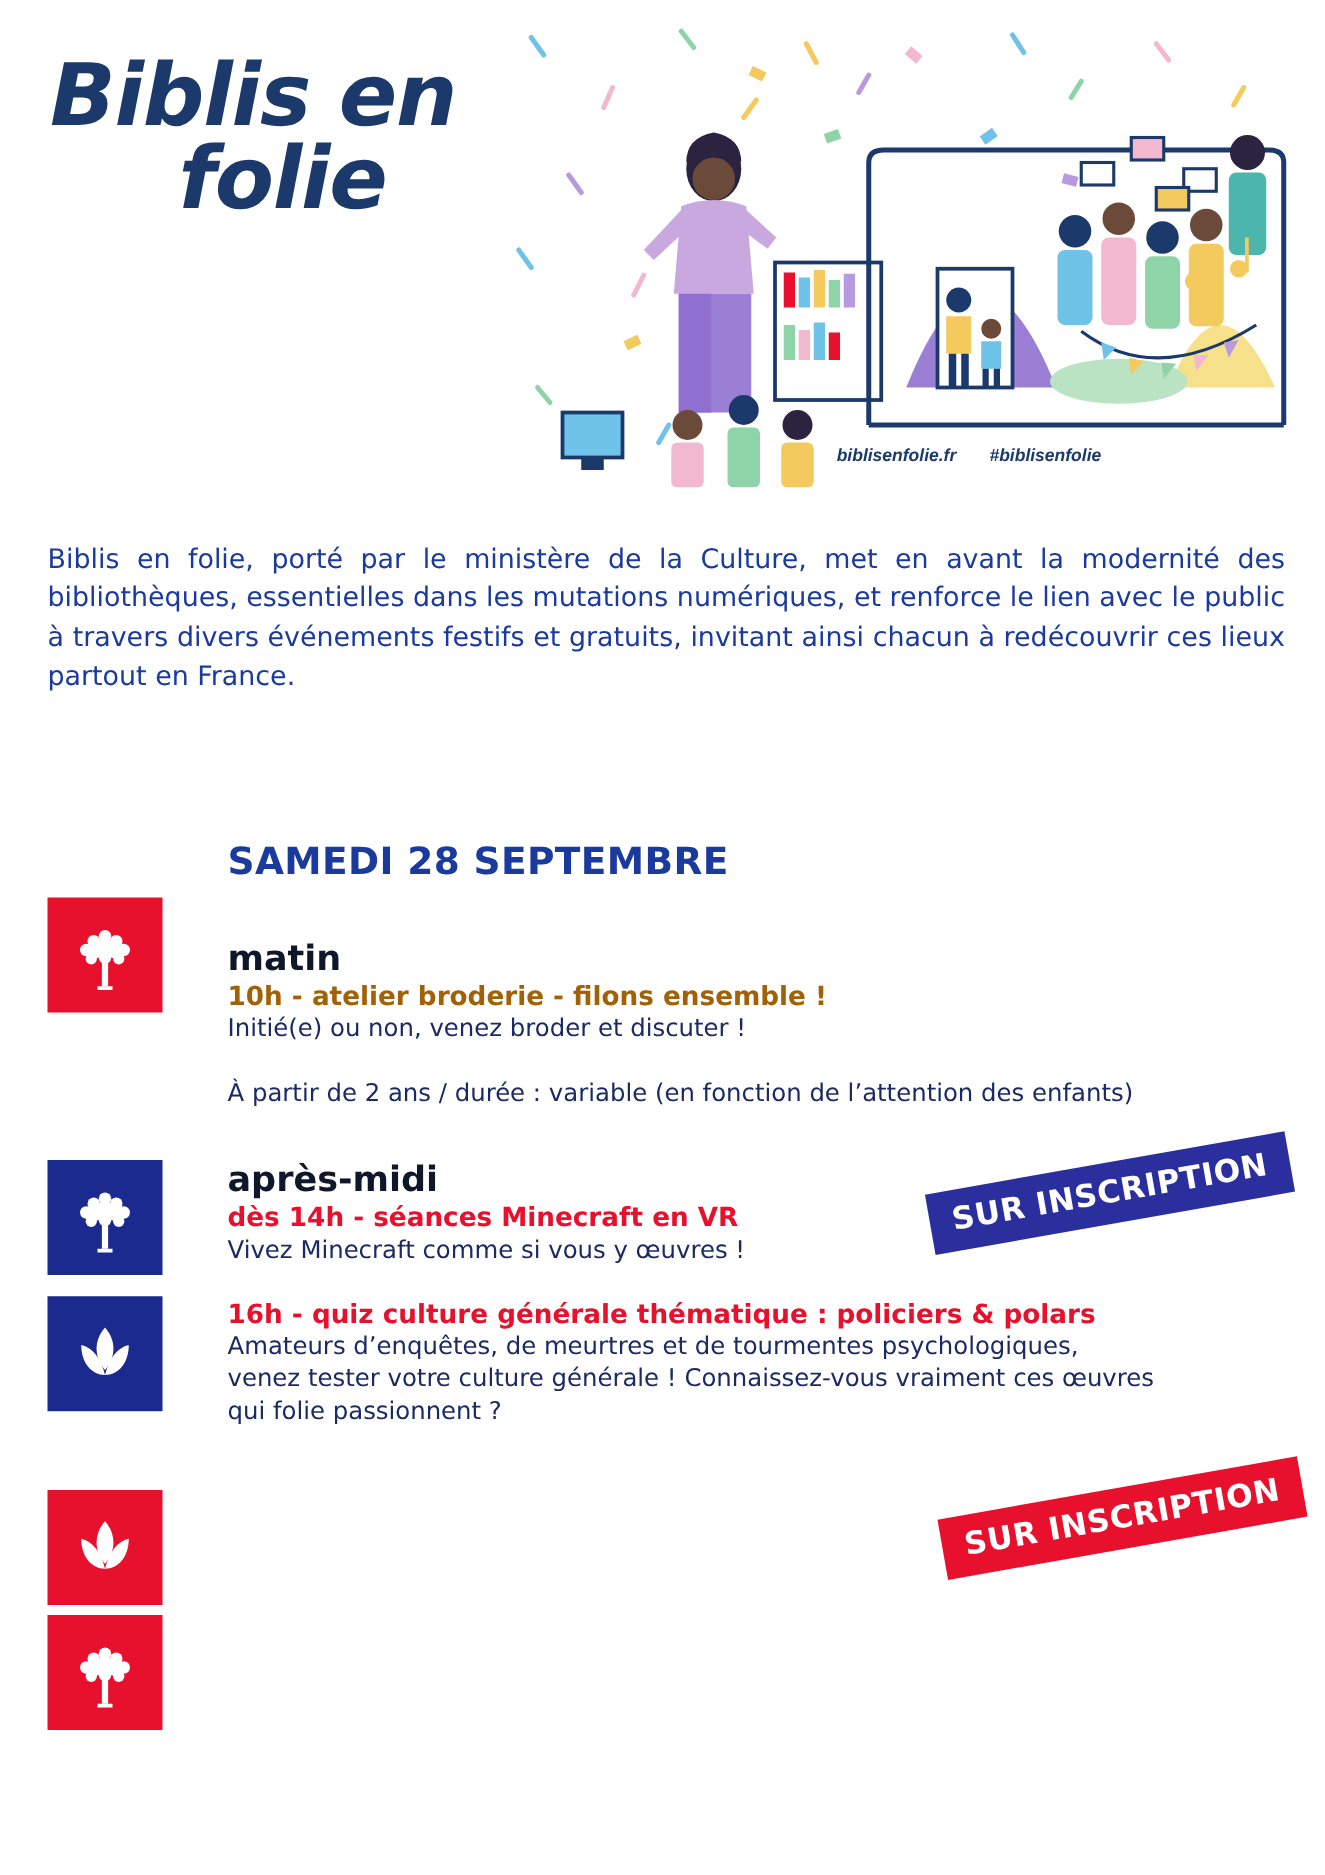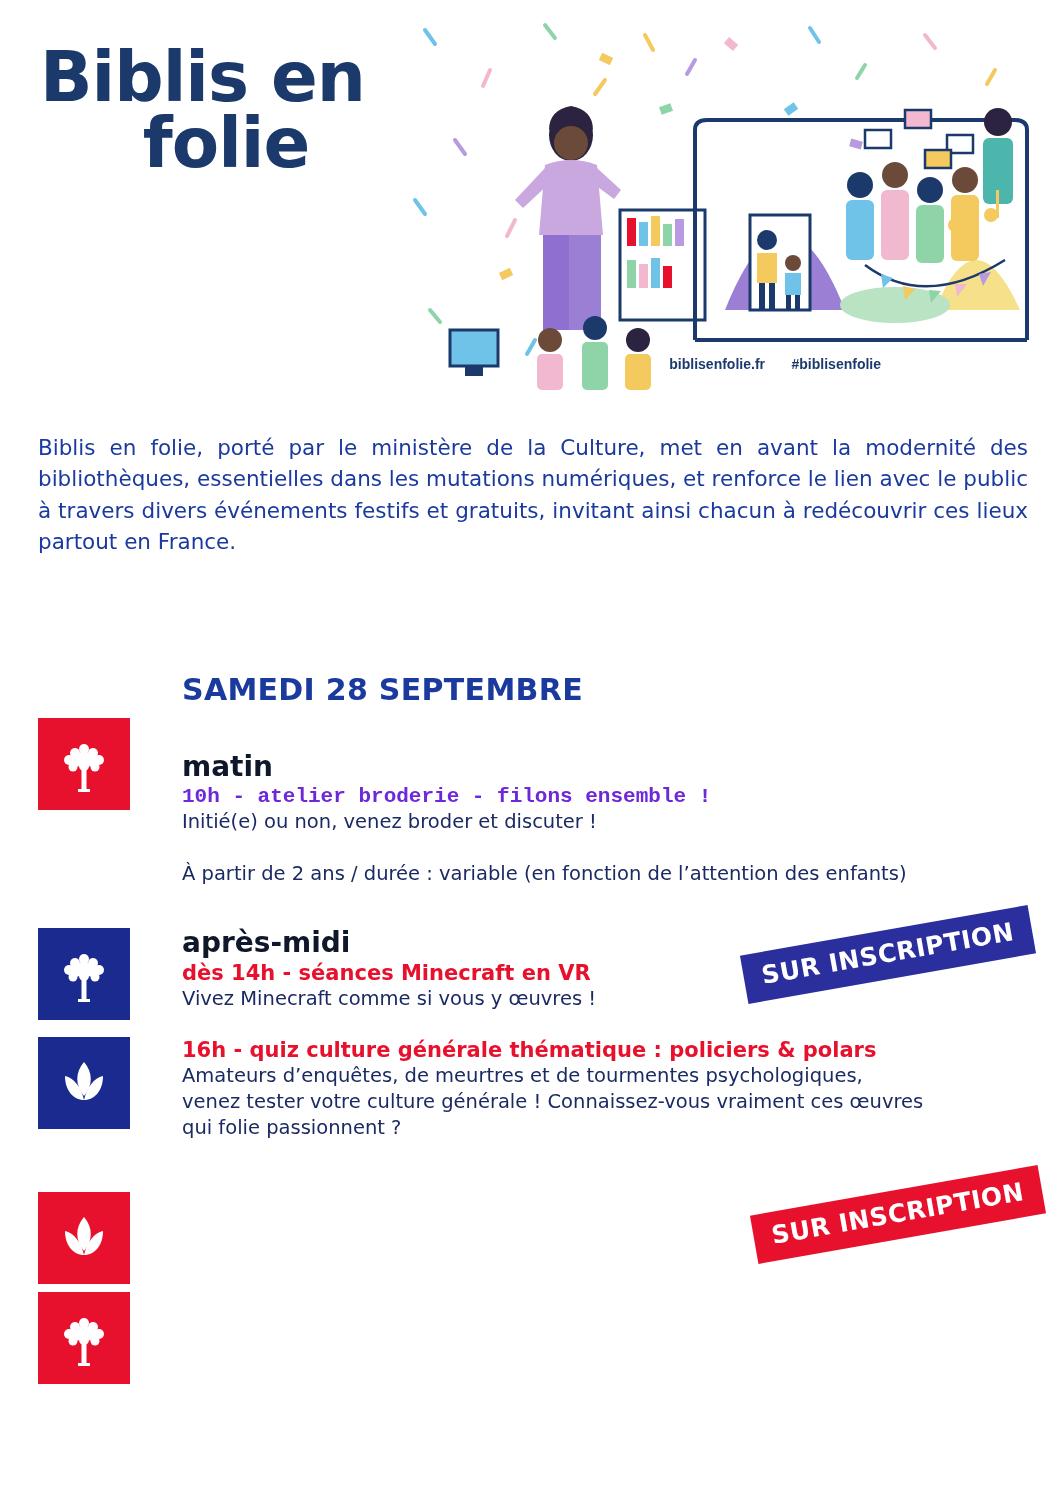--- a/index.html
+++ b/index.html
@@ -14,20 +14,21 @@
     font-family: "Liberation Sans", sans-serif;
     color: #1b2a63;
     overflow: hidden;
   }
 
   
   .header {
     position: relative;
     width: 915px;
     height: 400px;
+    font-style: italic;
   }
   .logo-block {
     position: absolute;
     left: 40px;
     top: 45px;
     width: 420px;
   }
   .logo-line1 {
     font-size: 69px;
     font-weight: bold;
@@ -122,21 +123,21 @@
     margin-bottom: 2px;
   }
   .period.red { color: #e8112d; }
   .event-title {
     font-size: 21px;
     font-weight: bold;
     font-family: "DejaVu Sans", sans-serif;
     margin-bottom: 1px;
   }
   .event-title.red { color: #e8112d; }
-  .event-title.blue { color: #6d28d9; font-family: Liberation Mono, monospace; }
+  .event-title.blue { color: #a16207; }
   .event-desc {
     font-size: 19.5px;
     line-height: 1.32;
     color: #1b2a63;
     font-family: "DejaVu Sans", sans-serif;
   }
   .block { margin-bottom: 0; }
   .gap-lg { height: 40px; }
   .gap-md { height: 26px; }
 

